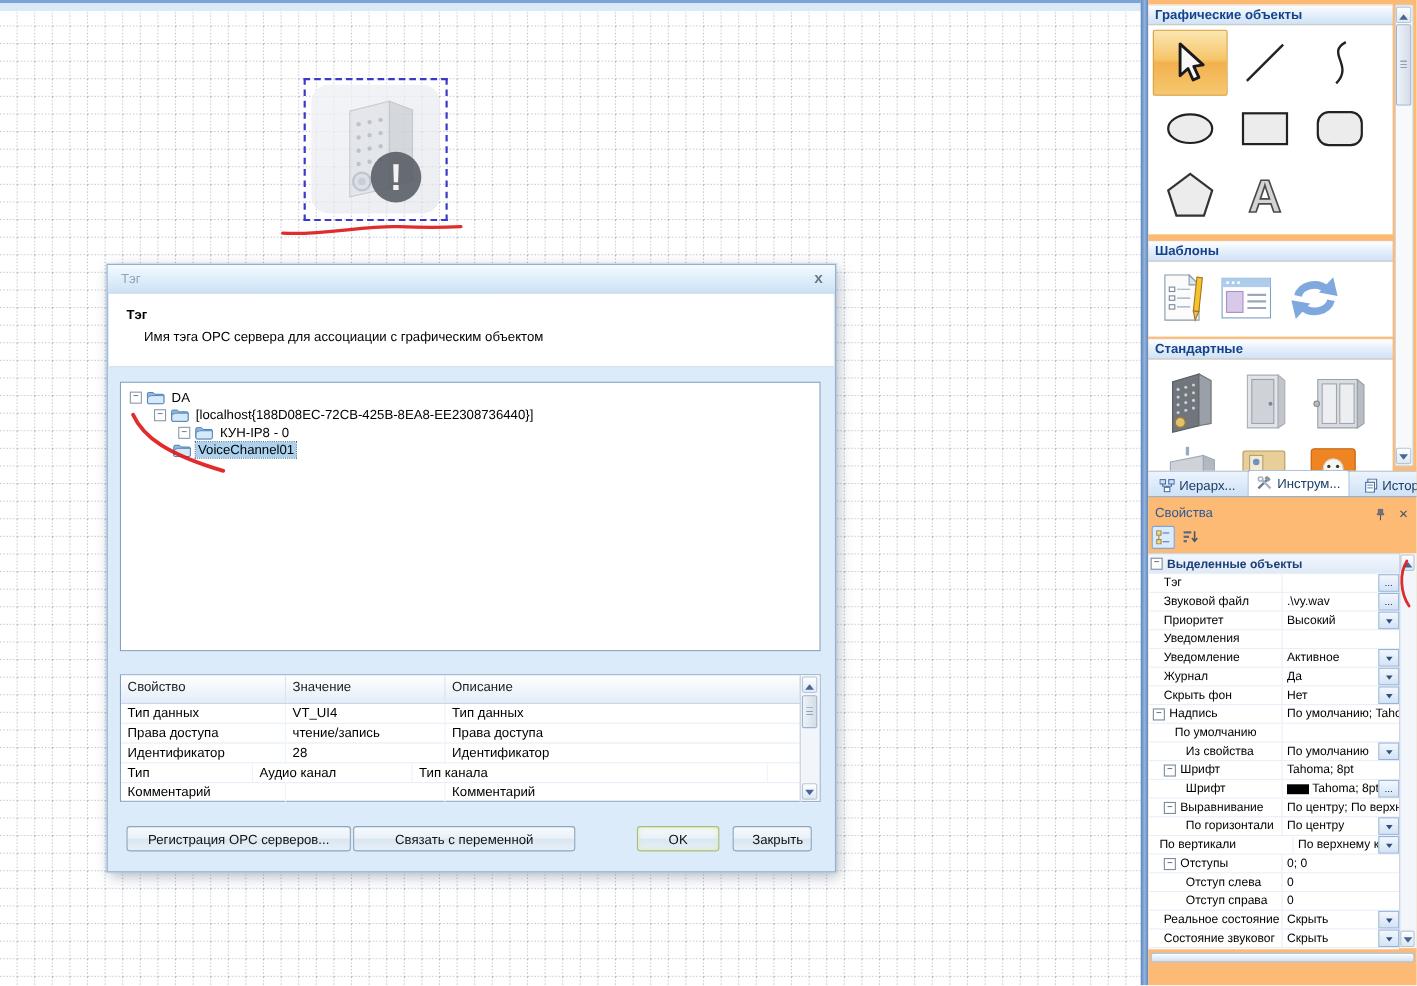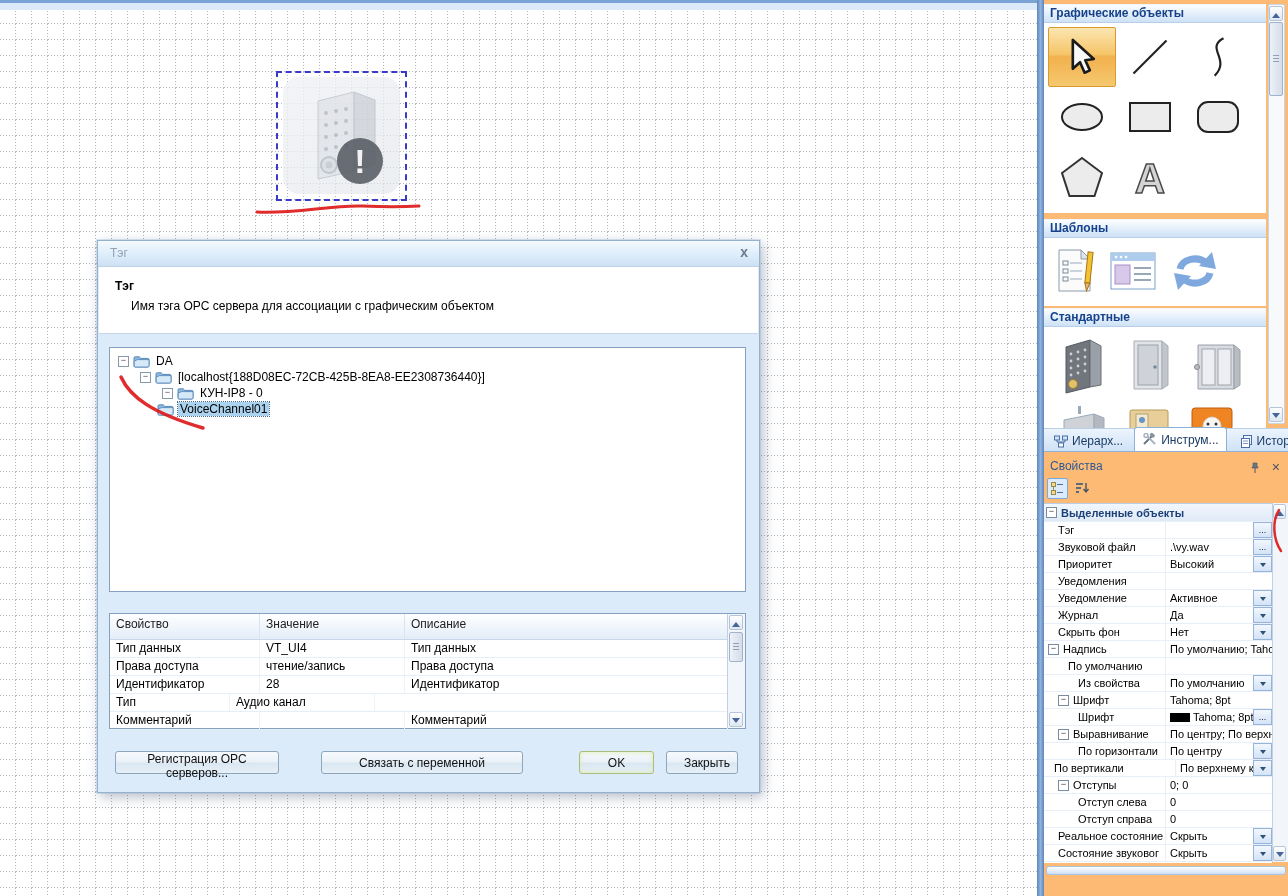--- a/index.html
+++ b/index.html
@@ -221,41 +221,42 @@
             <div class="td" style="width: 323px;">Права доступа</div>
           </div>
           <div class="tr">
             <div class="td" style="width: 150px;">Идентификатор</div>
             <div class="td" style="width: 145px;">28</div>
             <div class="td" style="width: 323px;">Идентификатор</div>
           </div>
           <div class="tr">
             <div class="td" style="width: 120px;">Тип</div>
             <div class="td" style="width: 145px;">Аудио канал</div>
+            <div class="td" style="width: 323px;">Тип канала</div>
           </div>
           <div class="tr">
             <div class="td" style="width: 150px;">Комментарий</div>
             <div class="td" style="width: 145px;"></div>
             <div class="td" style="width: 323px;">Комментарий</div>
           </div>
         </div>
       <div class="vscroll">
         <div class="scr-btn" style="top:1px;">
             <div class="tri-up"></div>
           </div>
         <div class="scr-thumb" style="top:18px;height:30px;">
             <div class="grip"></div>
           </div>
         <div class="scr-btn" style="bottom:1px;">
             <div class="tri-down"></div>
           </div>
       </div>
     </div>
 
-    <button class="d-btn" style="left:17px;top:510px;width:164px;" id="btn-register">Регистрация OPC серверов...</button>
+    <button class="d-btn" style="left:17px;top:510px;width:204px;" id="btn-register">Регистрация OPC серверов...</button>
     <button class="d-btn" style="left:223px;top:510px;width:202px;" id="btn-bind">Связать с переменной</button>
     <button class="d-btn" style="left:481px;top:510px;width:75px;" id="btn-ok">OK</button>
     <button class="d-btn" style="left:568px;top:510px;width:72px;padding-left:10px;" id="btn-close">Закрыть</button>
   </div>
 
   <div id="splitter"></div>
 
   <div id="sidebar">
 
     <div class="sec-head" style="top:4px;">Графические объекты</div>

